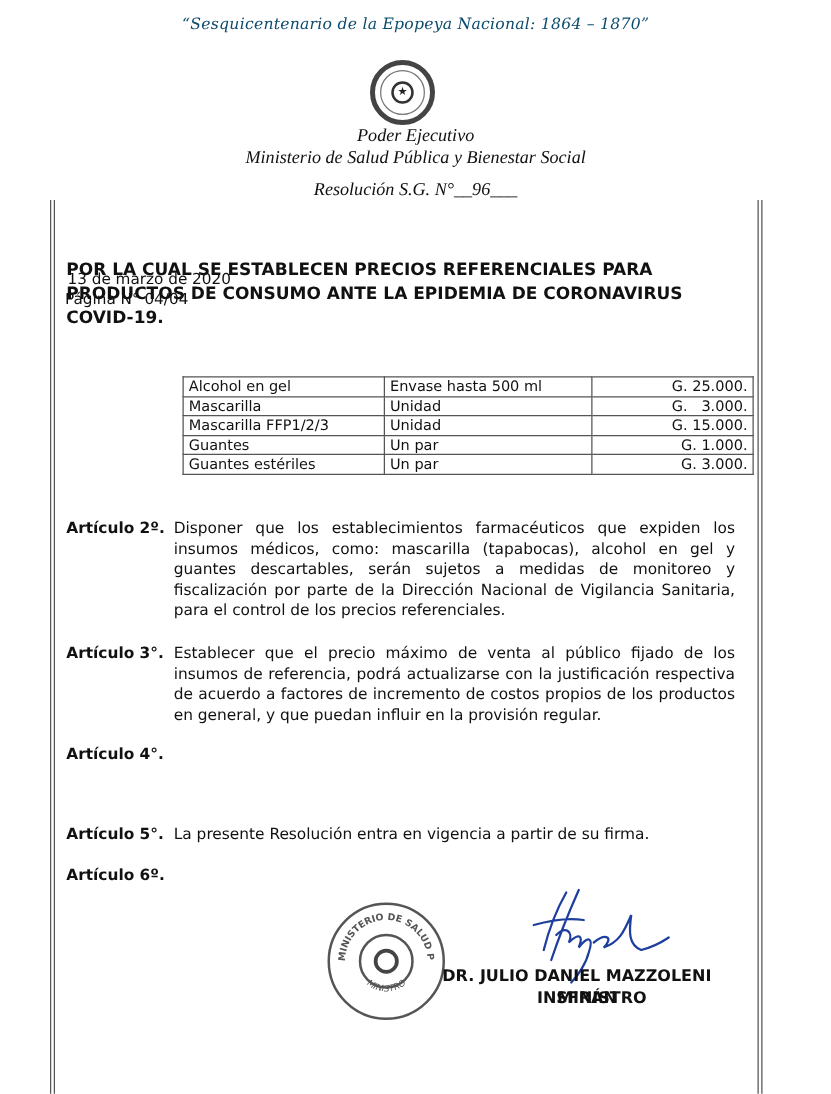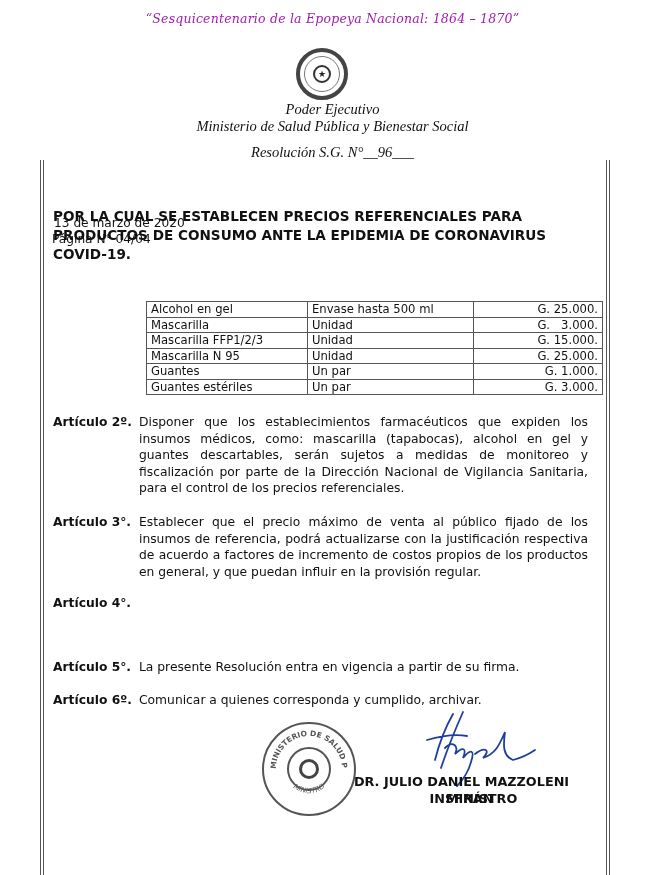--- a/index.html
+++ b/index.html
@@ -1,18 +1,18 @@
 <!DOCTYPE html>
 <html><head>
 <meta charset="utf-8">
 <style>
   html, body { margin:0; padding:0; background:#ffffff; }
   body { width:665px; height:875px; position:relative; overflow:hidden; color:#111; font-family:"DejaVu Sans", sans-serif; }
   .abs { position:absolute; }
-  .motto { top:11px; left:0; width:665px; text-align:center; font-family:"DejaVu Serif", serif; font-style:italic; font-size:12.5px; color:#a21caf; letter-spacing:0.2px; }
+  .motto { top:11px; left:0; width:665px; text-align:center; font-family:"DejaVu Serif", serif; font-style:italic; font-size:12.5px; color:#0c4a6e; letter-spacing:0.2px; }
   .seal-top { left:296px; top:48px; width:52px; height:52px; border-radius:50%; background:#fff; border:4px solid #444; box-sizing:border-box; }
   .seal-top .ring { position:absolute; left:4px; top:4px; width:36px; height:36px; border-radius:50%; border:1.5px solid #777; box-sizing:border-box; }
   .seal-top .core { position:absolute; left:13px; top:13px; width:18px; height:18px; border-radius:50%; border:2px solid #333; box-sizing:border-box; background:#fff; }
   .seal-top .star { position:absolute; left:0; top:1px; width:14px; text-align:center; font-size:9px; line-height:12px; color:#222; }
   .hdr { left:0; width:665px; text-align:center; font-family:"Liberation Serif", serif; font-weight:normal; font-style:italic; font-size:14.5px; color:#111; }
   .frame-l { left:40px; top:160px; width:2px; height:715px; border-left:1.5px solid #555; border-right:1.5px solid #555; }
   .frame-r { left:606px; top:160px; width:2px; height:715px; border-left:1.5px solid #555; border-right:1.5px solid #555; }
   .title { left:53px; top:163px; width:550px; font-family:"DejaVu Sans", sans-serif; font-weight:bold; font-size:13.6px; line-height:19px; color:#111;margin-top:44px; }
   .date { left:54px; top:215px; font-size:12.2px; line-height:16px; }
   .page { left:52px; top:231px; font-size:12.2px; line-height:16px; }
@@ -67,25 +67,20 @@
       <td class="c1">Mascarilla</td>
       <td class="c2">Unidad</td>
       <td class="c3" style="white-space:pre;">G.   3.000.</td>
     </tr>
     <tr>
       <td class="c1">Mascarilla FFP1/2/3</td>
       <td class="c2">Unidad</td>
       <td class="c3">G. 15.000.</td>
     </tr>
     <tr>
-      <td class="c1">Mascarilla N 95</td>
-      <td class="c2">Unidad</td>
-      <td class="c3">G. 25.000.</td>
-    </tr>
-    <tr>
       <td class="c1">Guantes</td>
       <td class="c2">Un par</td>
       <td class="c3">G. 1.000.</td>
     </tr>
     <tr>
       <td class="c1">Guantes estériles</td>
       <td class="c2">Un par</td>
       <td class="c3">G. 3.000.</td>
     </tr>
   </tbody>
@@ -101,21 +96,20 @@
 </div>
 <div class="abs art" style="top:595px;">
   <span class="lbl">Artículo 4°.</span>
 </div>
 <div class="abs art" style="top:659px;">
   <span class="lbl">Artículo 5°.</span>
   <div class="txt">La presente Resolución entra en vigencia a partir de su firma.</div>
 </div>
 <div class="abs art" style="top:692px;">
   <span class="lbl">Artículo 6º.</span>
-  <div class="txt">Comunicar a quienes corresponda y cumplido, archivar.</div>
 </div>
 
 <div class="abs stamp">
   <svg width="90" height="90" viewBox="0 0 90 90">
     <defs>
       <path id="stampArc" d="M 12 45 A 33 33 0 1 1 78 45"></path>
       <path id="stampArcB" d="M 22 52 A 24 24 0 0 0 68 52"></path>
     </defs>
     <text font-family="DejaVu Sans, sans-serif" font-size="7.5" fill="#555" font-weight="bold">
       <textPath href="#stampArc" startOffset="0">MINISTERIO DE SALUD PUBLICA Y BIENESTAR SOCIAL</textPath>

